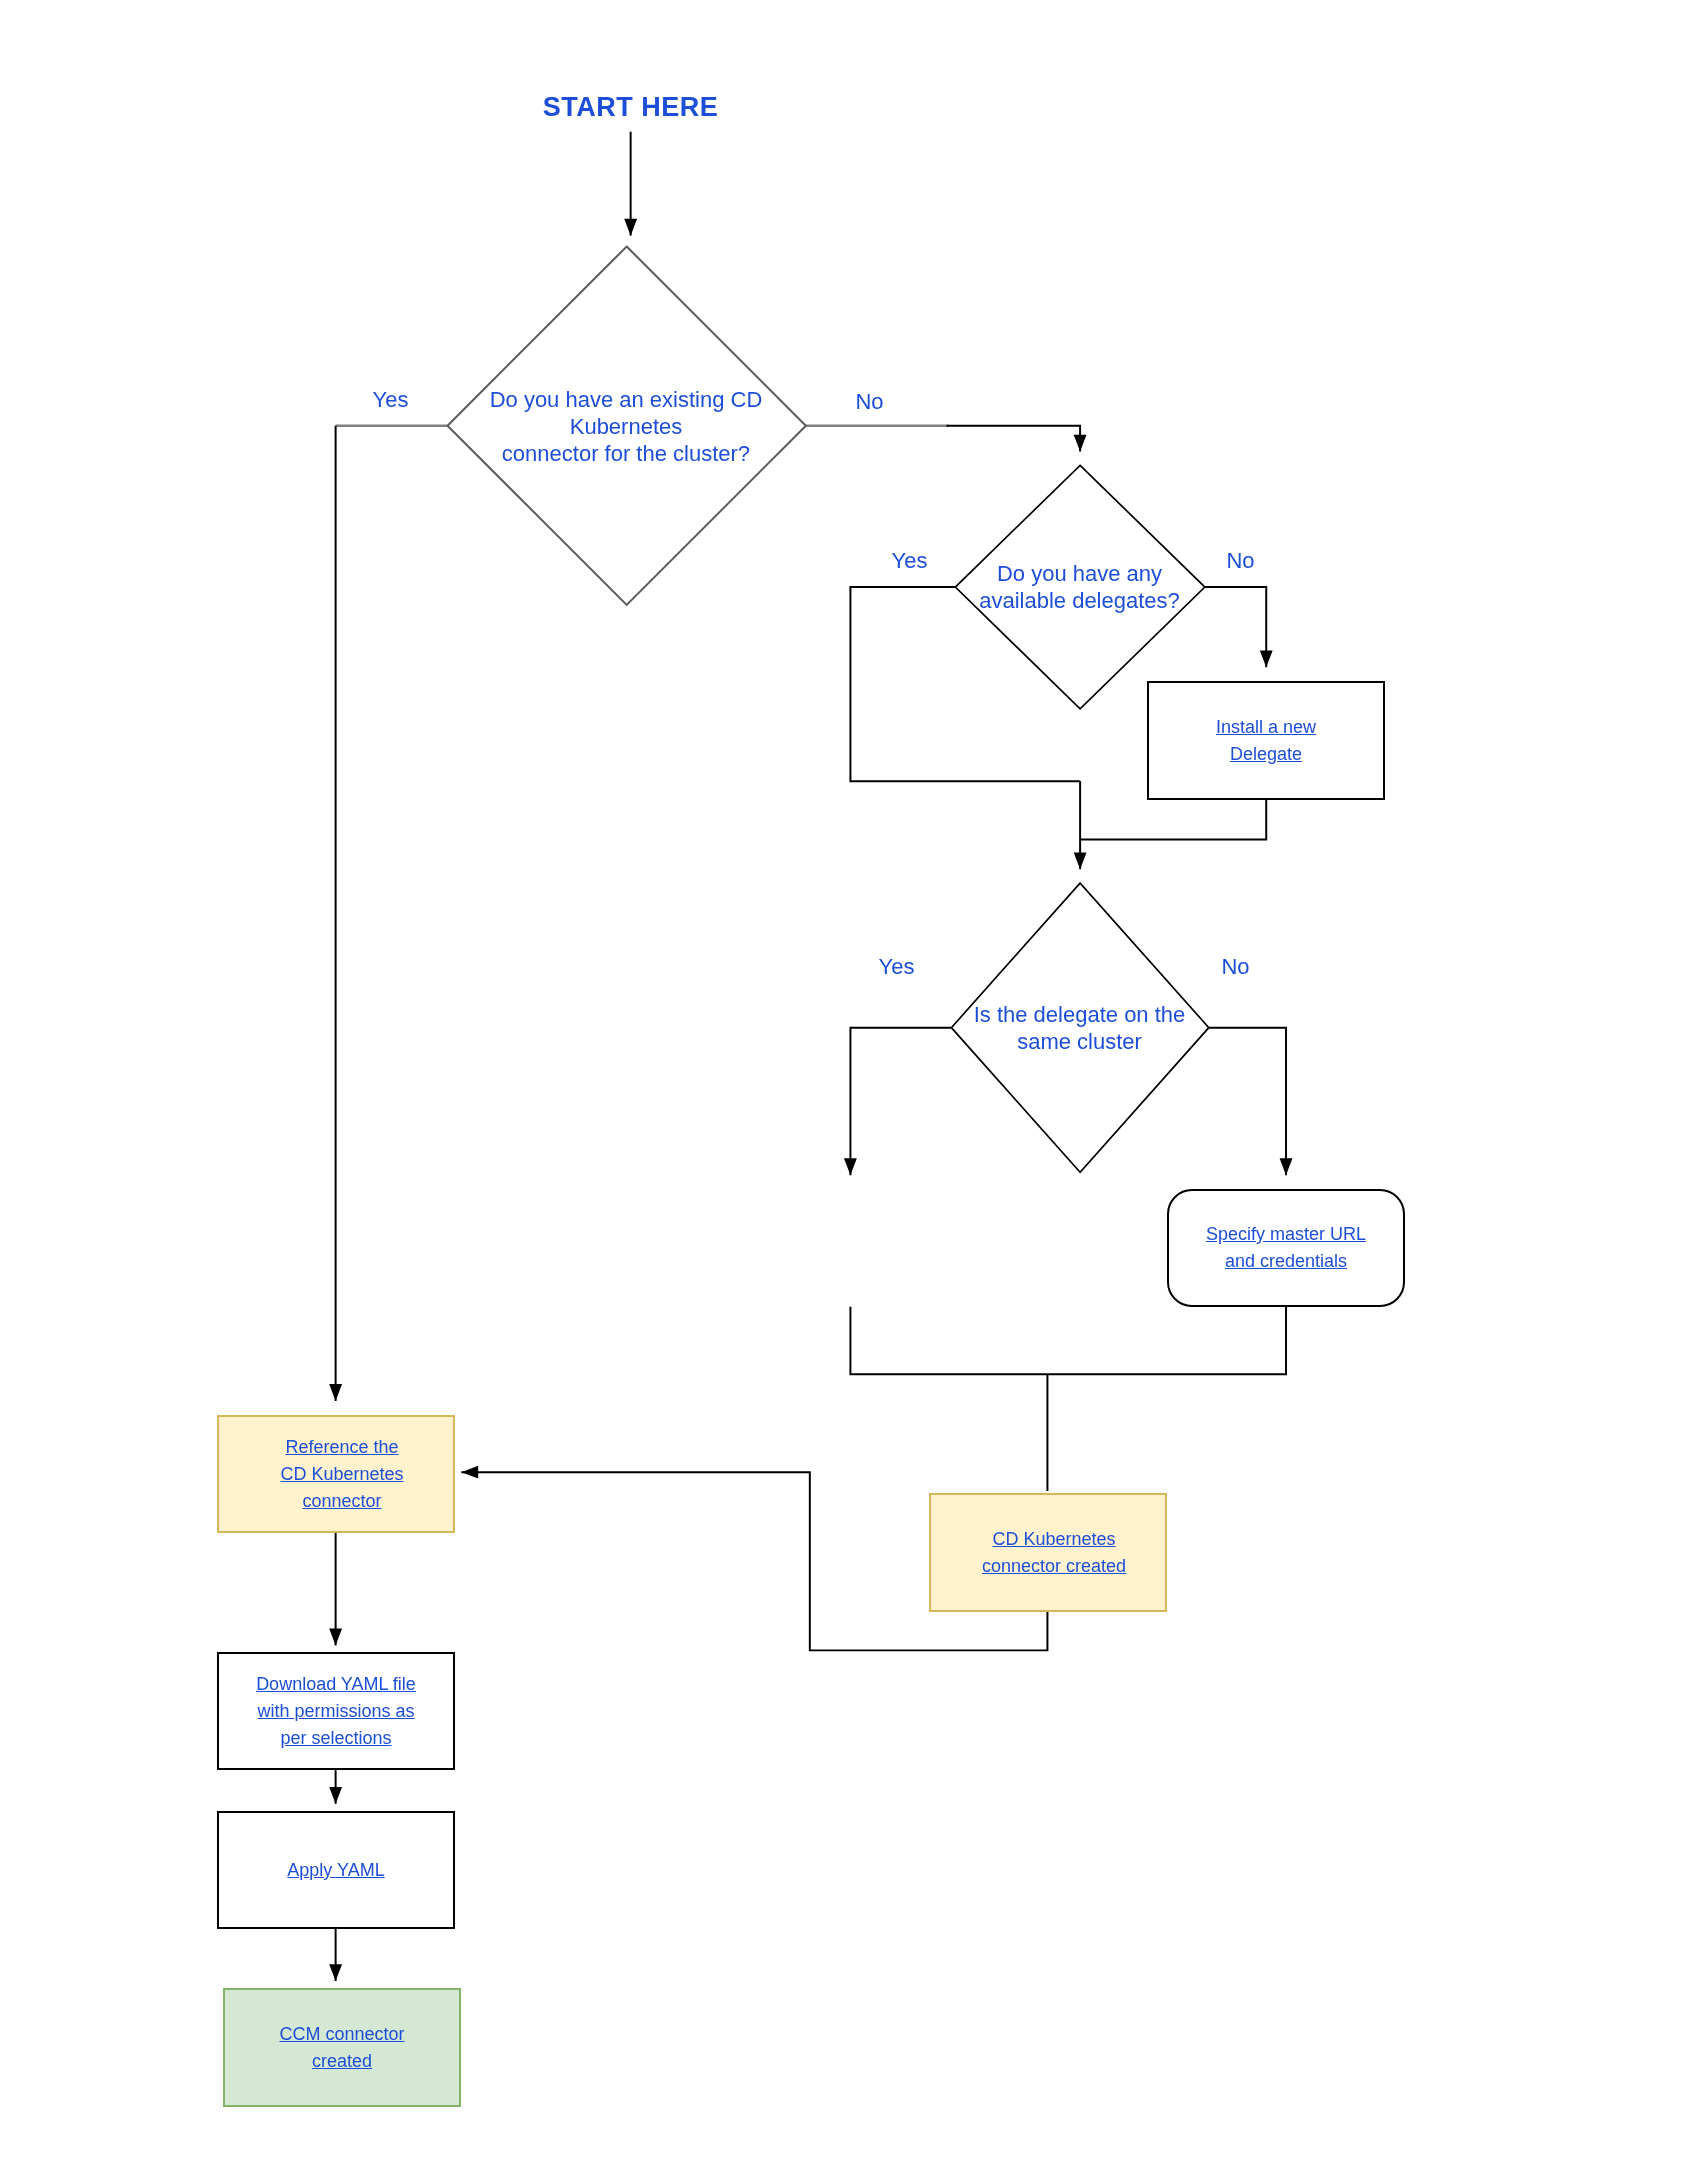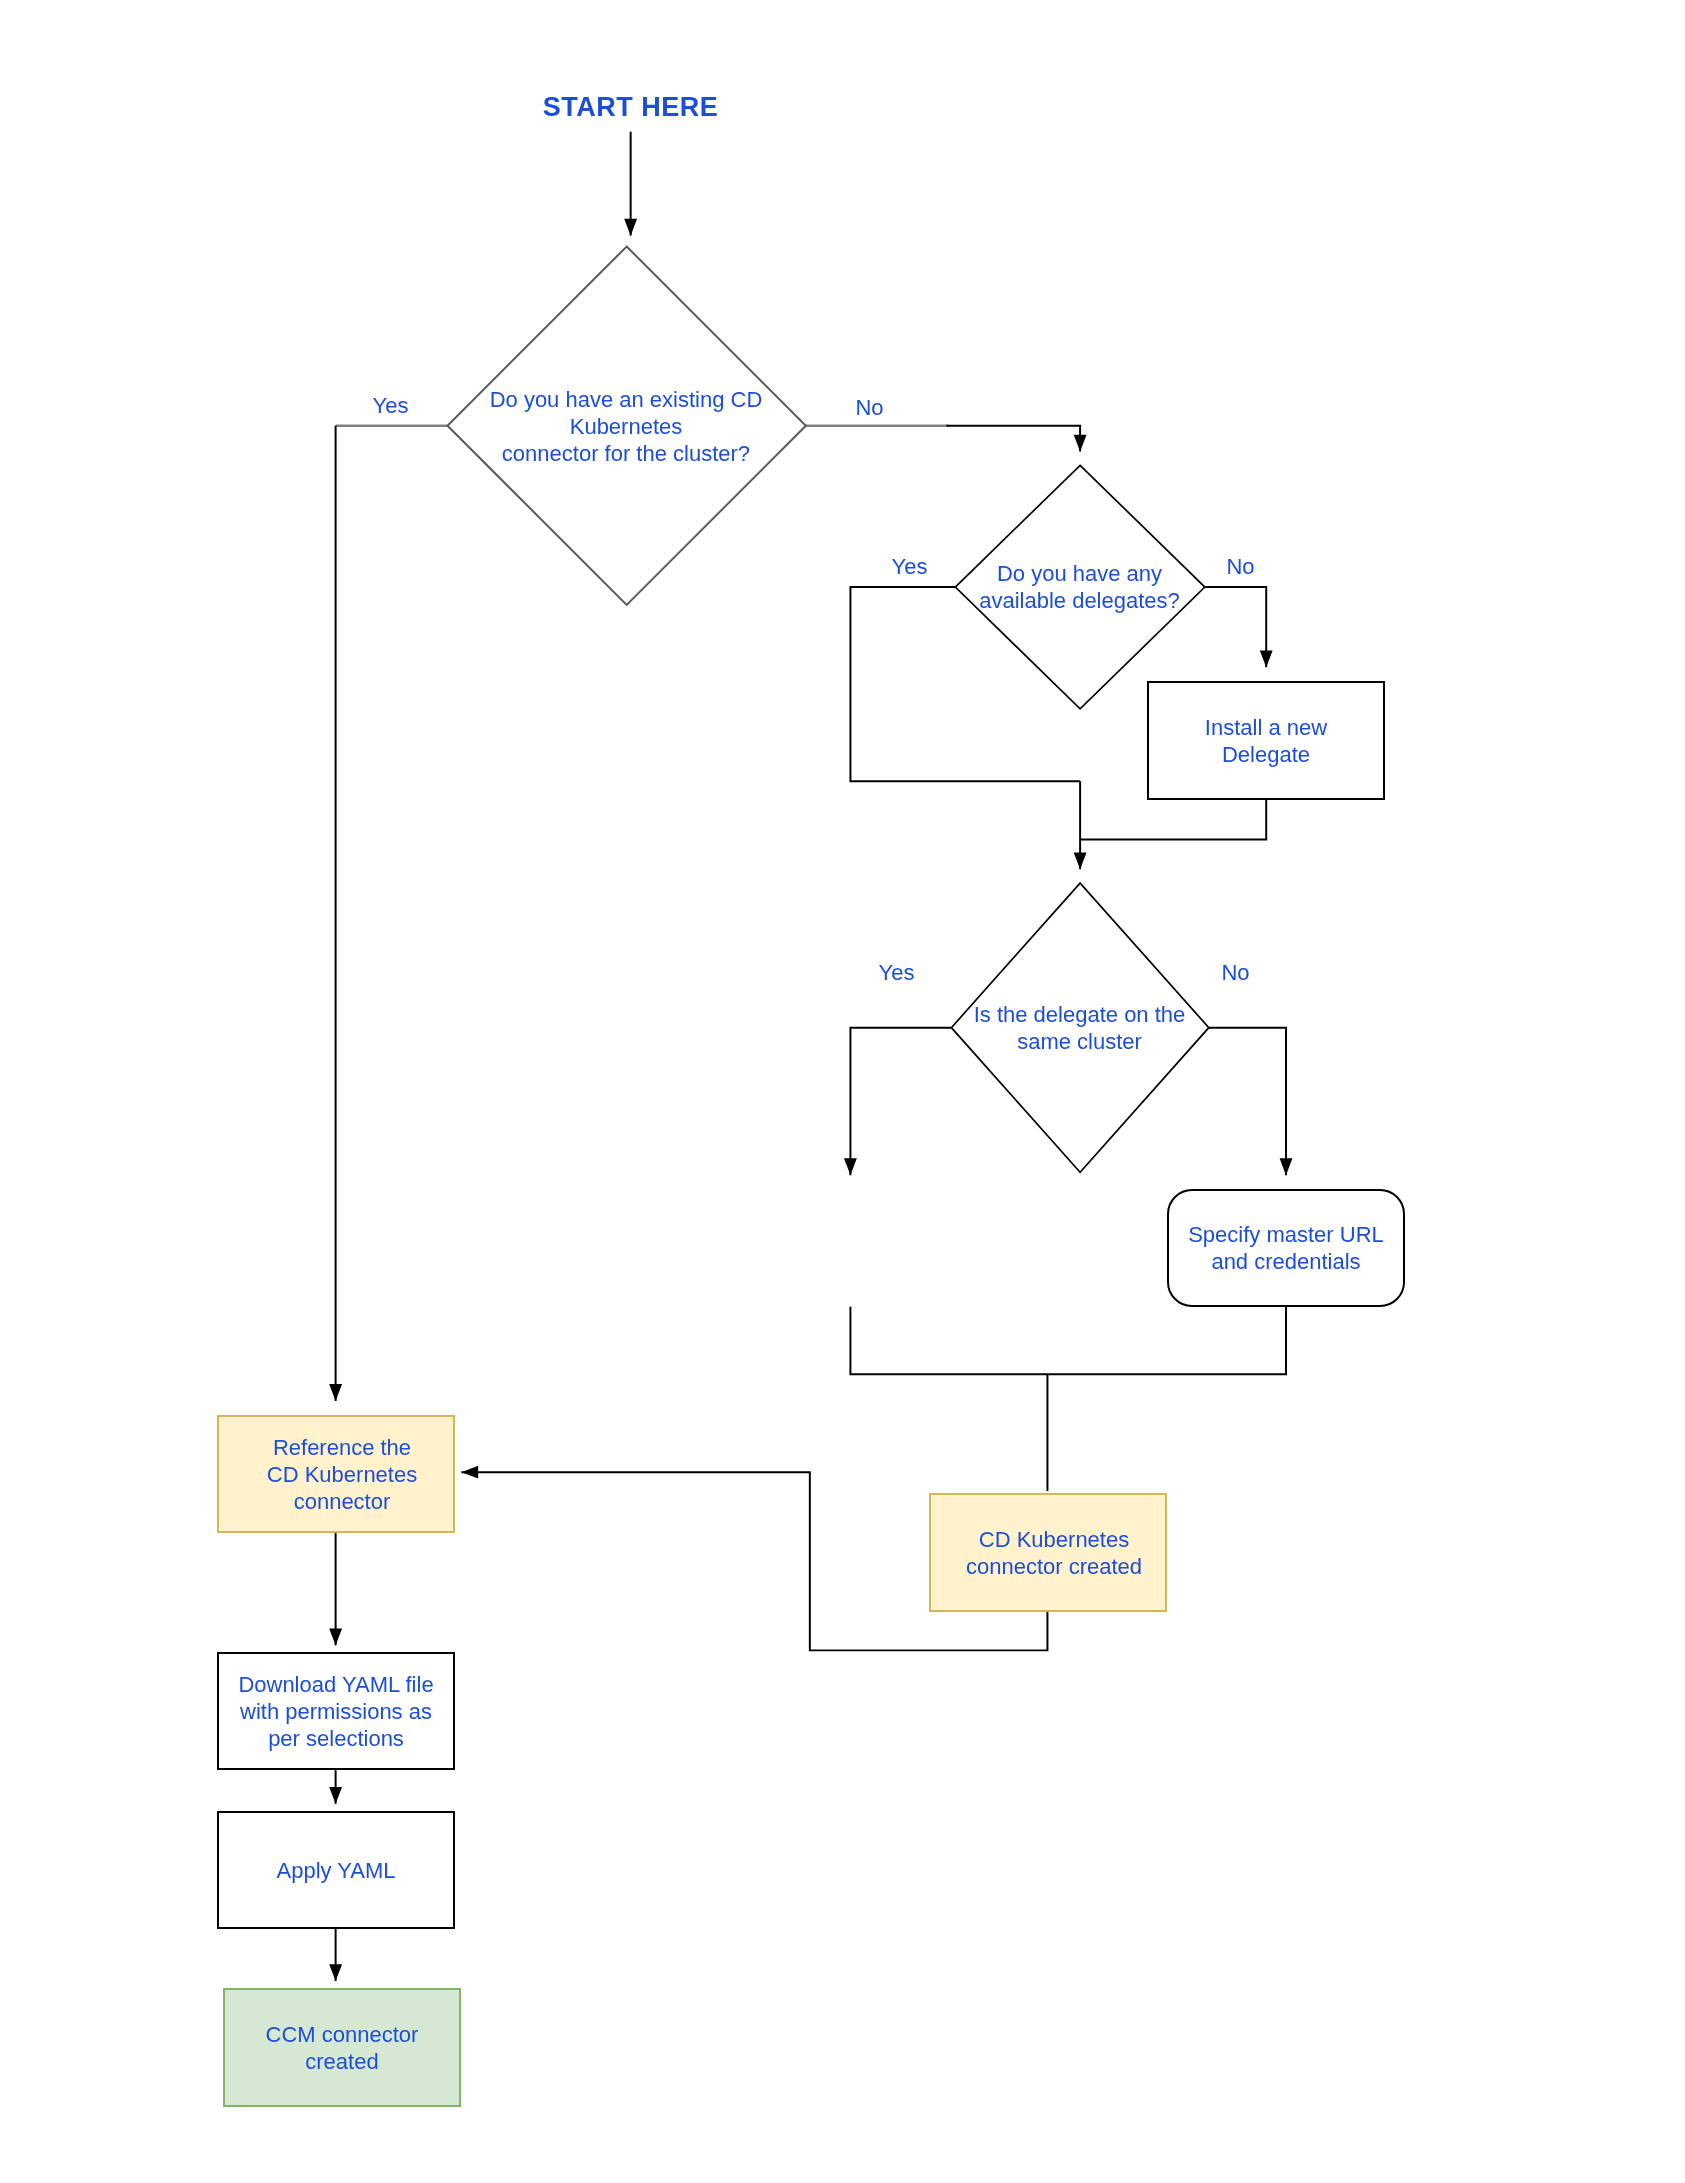--- a/index.html
+++ b/index.html
@@ -49,45 +49,45 @@
     justify-content: center;
     text-align: center;
     white-space: pre-line;
   }
   .title {
     font-size: 27px;
     font-weight: bold;
     letter-spacing: 0.5px;
   }
   .node {
-    font-size: 22px;
+    font-size: 18px;
     line-height: 27px;
     background: var(--box_fill, #ffffff);
     border: 2.5px solid var(--box_border, #000000);
+    text-decoration: underline;
   }
   .node.yellow {
     background: var(--yellow_fill, #fff2cc);
     border: 2px solid var(--yellow_border, #d6b656);
     padding-left: 12px;
   }
   .node.green {
     background: var(--green_fill, #d5e8d4);
     border: 2px solid var(--green_border, #82b366);
     margin-left: 6px;
   }
   .dtext {
     font-size: 22px;
     line-height: 27px;
   }
   .elabel {
     font-size: 22px;
     line-height: 26px;
     width: 69px;
     height: 26px;
-    margin-top: 6px;
   }
 </style>
 </head>
 <body>
 
 <div class="canvas">
 
   <svg class="edges" viewBox="0 0 1702 2206" aria-hidden="true">
     <defs>
       <marker id="arr" viewBox="0 0 19 15" refX="18" refY="7.5" markerWidth="19" markerHeight="15" markerUnits="userSpaceOnUse" orient="auto-start-reverse">

